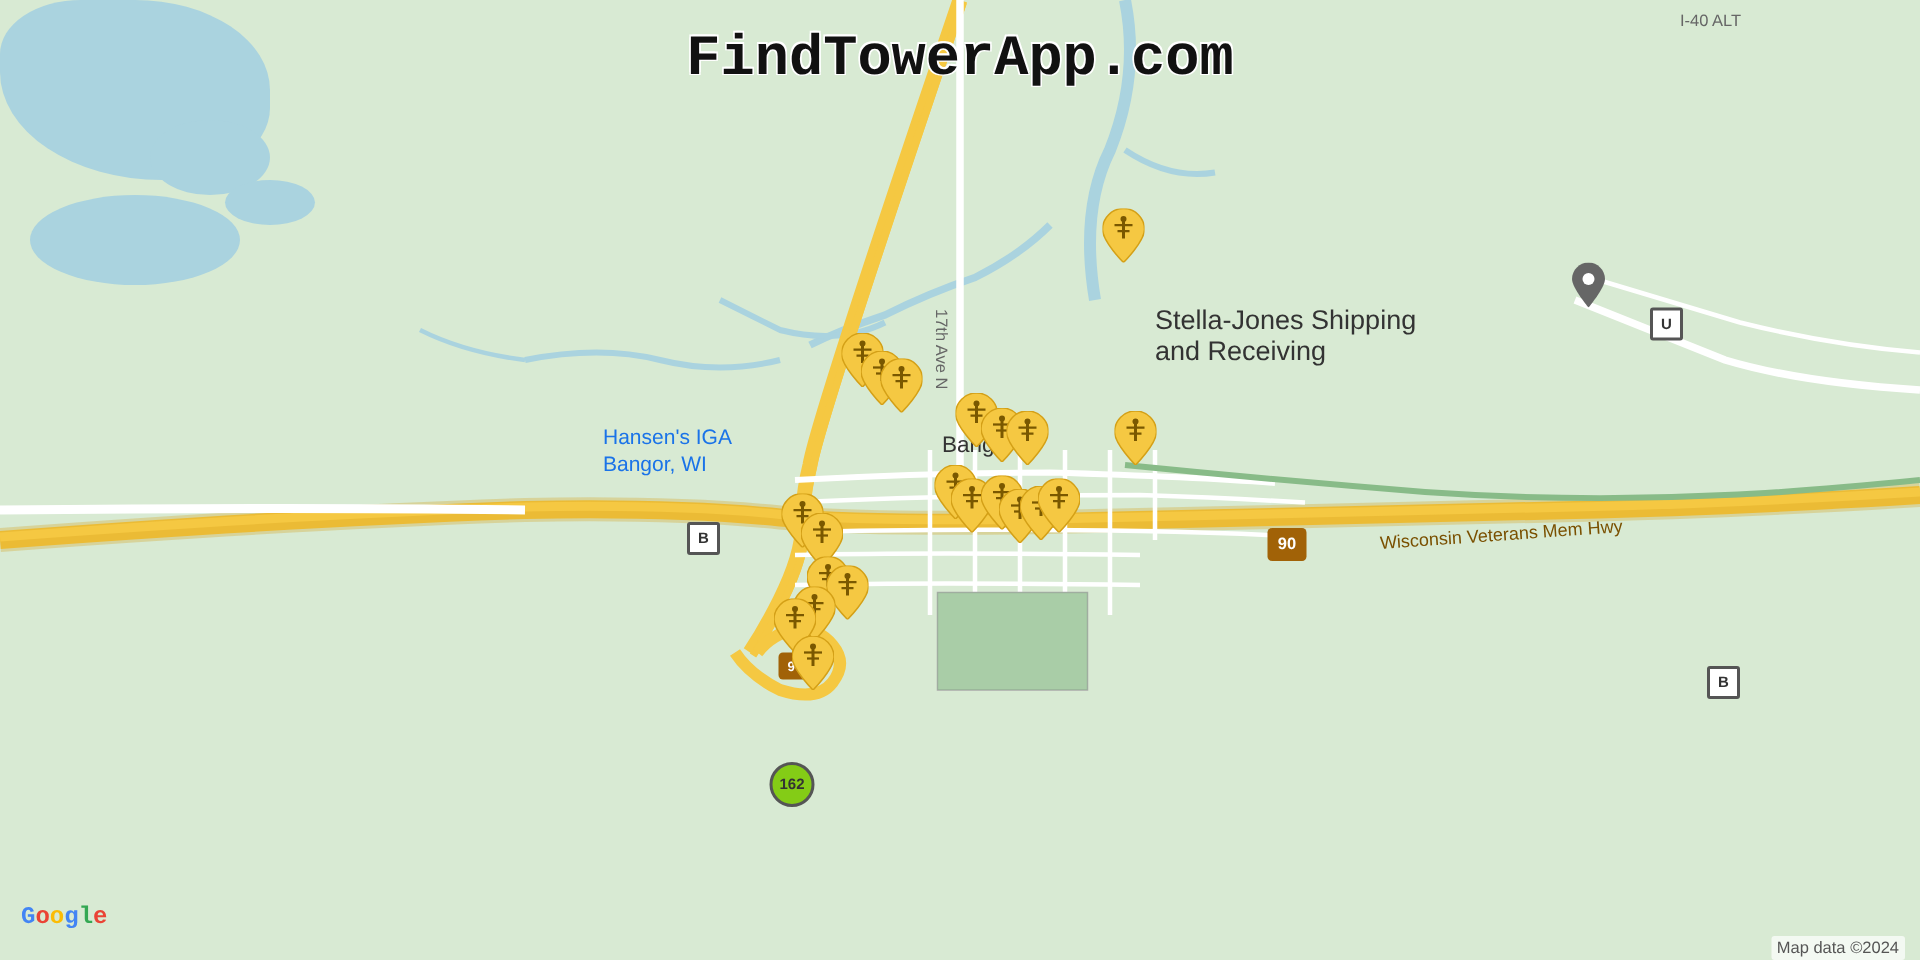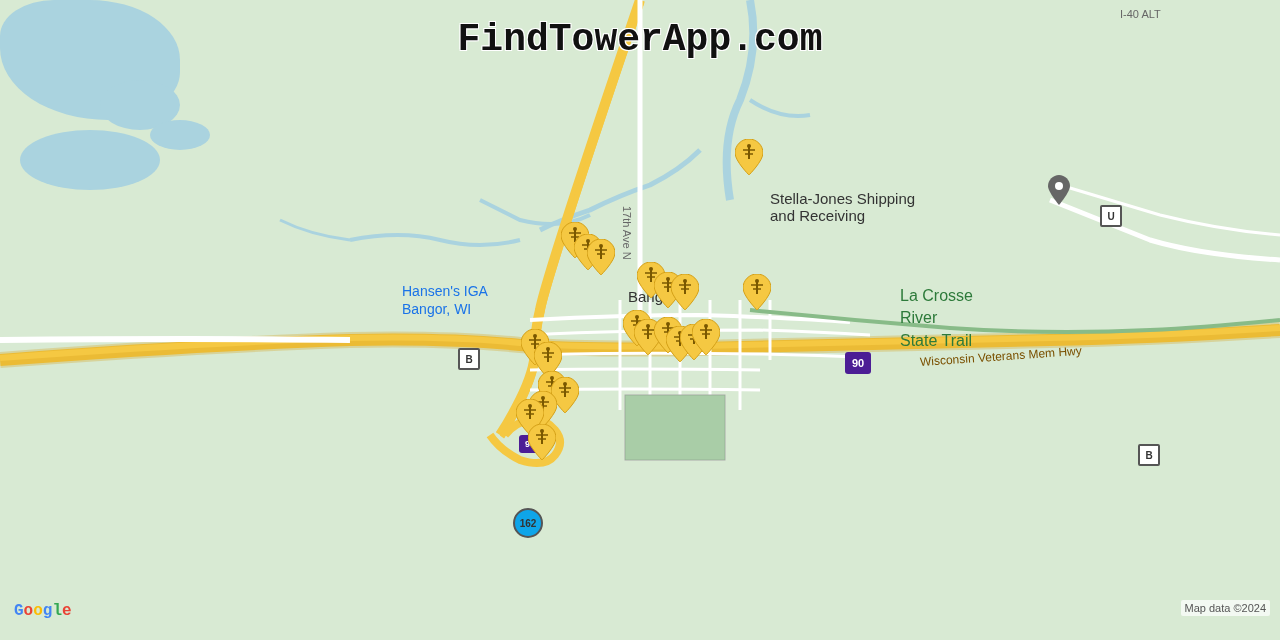--- a/index.html
+++ b/index.html
@@ -27,21 +27,21 @@
     }
 
     
     .interstate-shield {
       position: absolute;
       display: flex;
       align-items: center;
       justify-content: center;
       width: 26px;
       height: 22px;
-      background: #4c1d95;
+      background: #a16207;
       border-radius: 3px;
       color: white;
       font-size: 11px;
       font-weight: bold;
     }
 
     
     .route-marker {
       position: absolute;
       display: flex;
@@ -113,21 +113,21 @@
       font-family: Liberation Mono, monospace;
     }
     .google-logo .g-blue { color: #4285F4; }
     .google-logo .g-red { color: #EA4335; }
     .google-logo .g-yellow { color: #FBBC05; }
     .google-logo .g-green { color: #34A853; }
 
     
     .map-data-label {
       position: absolute;
-      bottom: 24px;
+      bottom: 0;
       right: 10px;
       font-size: 11px;
       color: #555;
       background: rgba(255,255,255,0.7);
       padding: 2px 4px;
       border-radius: 2px;
     }
   </style>
 </head>
 <body>
@@ -187,37 +187,36 @@
   <div style="position:absolute;left:625px;top:395px;width:100px;height:65px;background:#7ab87a;opacity:0.4;"></div>
 
   <div class="site-title">FindTowerApp.com</div>
 
   <div class="map-label-blue" style="left:390px;top:282px;font-size:14px;">
     Hansen's IGA<br>Bangor, WI
   </div>
 
   <div class="map-label" style="left:628px;top:288px;font-size:15px;font-weight:500;color:#333;">Bang</div>
 
-  <div class="map-label" style="left:770px;top:190px;font-size:15px;color:#333;font-weight:400;">Stella-Jones Shipping<br>and Receiving</div>
-
-  <div class="map-label-green" style="left:900px;top:285px;font-size:16px;line-height:1.4;">La Crosse<br>River<br>State Trail</div>
+  <div class="map-label" style="left:770px;top:203px;font-size:18px;color:#333;font-weight:400;">Stella-Jones Shipping<br>and Receiving</div>
+
 
   <div style="position:absolute;left:627px;top:200px;font-size:11px;color:#666;transform:rotate(90deg);transform-origin:left center;white-space:nowrap;">17th Ave N</div>
 
   <div style="position:absolute;left:920px;top:355px;font-size:12px;color:#7a5000;white-space:nowrap;transform:rotate(-4deg);transform-origin:left center;">Wisconsin Veterans Mem Hwy</div>
 
   <div style="position:absolute;left:1120px;top:8px;font-size:11px;color:#666;white-space:nowrap;">I-40 ALT</div>
 
   <div class="route-marker" style="left:458px;top:348px;">B</div>
 
   <div class="route-marker" style="left:1138px;top:444px;">B</div>
 
   <div class="route-marker" style="left:1100px;top:205px;">U</div>
 
-  <div style="position:absolute;left:513px;top:508px;width:30px;height:30px;border:2px solid #555;border-radius:50%;background:#0ea5e9;display:flex;align-items:center;justify-content:center;font-size:10px;font-weight:bold;color:#333;">162</div>
+  <div style="position:absolute;left:513px;top:508px;width:30px;height:30px;border:2px solid #555;border-radius:50%;background:#84cc16;display:flex;align-items:center;justify-content:center;font-size:10px;font-weight:bold;color:#333;">162</div>
 
   <div class="interstate-shield" style="left:845px;top:352px;">90</div>
 
   <div class="interstate-shield" style="left:519px;top:435px;width:22px;height:18px;font-size:9px;">90</div>
 
   <svg style="position:absolute;left:1048px;top:175px;width:22px;height:30px;">
     <path d="M11 0 C5 0 0 5 0 11 C0 17 11 30 11 30 C11 30 22 17 22 11 C22 5 17 0 11 0Z" fill="#666"></path>
     <circle cx="11" cy="11" r="4" fill="white"></circle>
   </svg>
 

